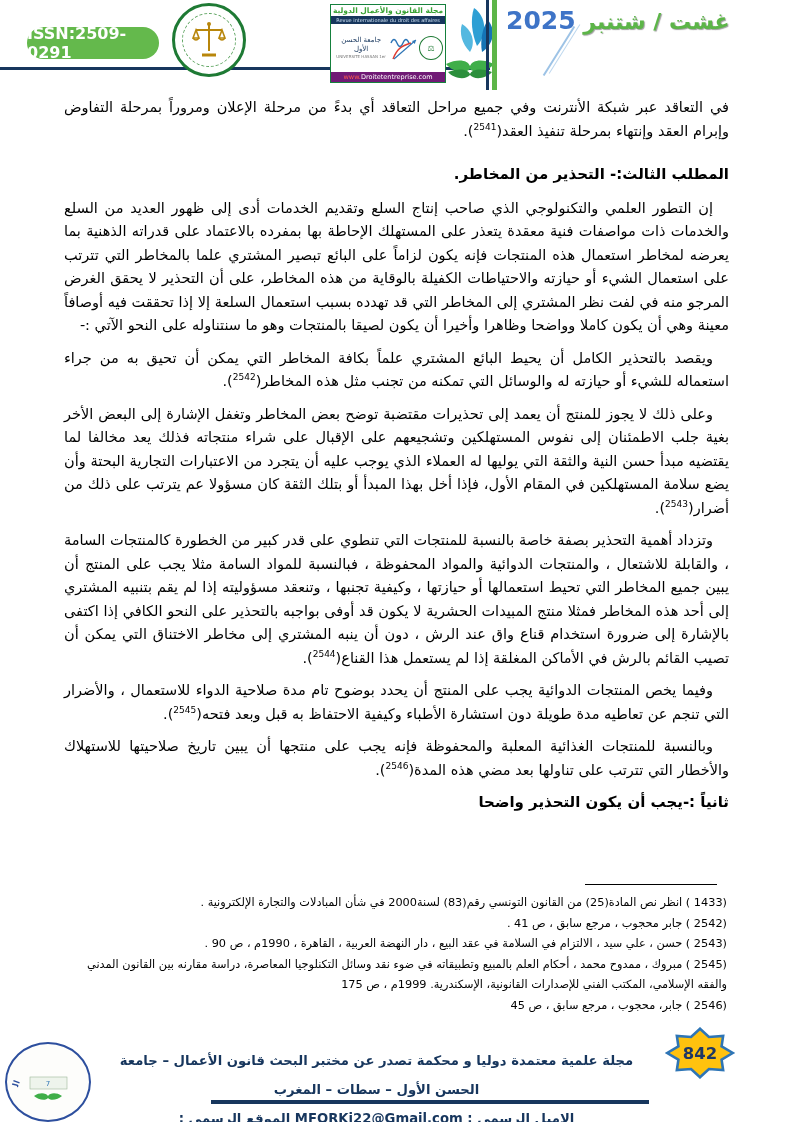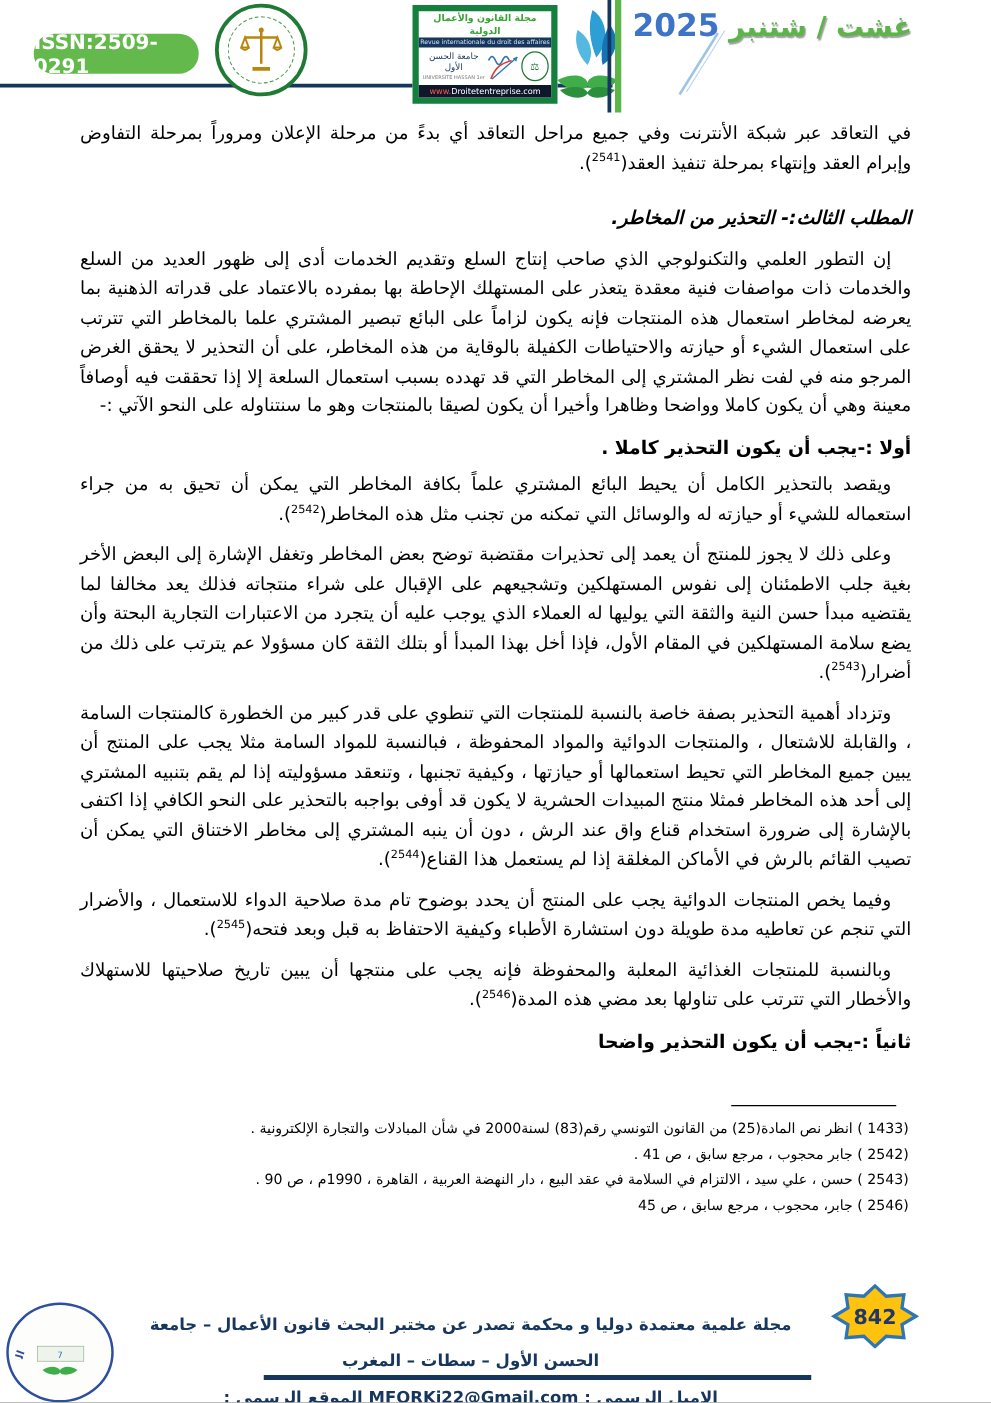--- a/index.html
+++ b/index.html
@@ -27,29 +27,29 @@
     border:3px solid #1e7a34;background:#fff;box-sizing:border-box;
     display:flex;align-items:center;justify-content:center;
   }
   .lab-logo .inner{
     width:52px;height:52px;border-radius:50%;border:1.5px dashed #57a05a;
     display:flex;align-items:center;justify-content:center;
   }
   
   .jbox{
     position:absolute;left:330px;top:4px;width:116px;height:79px;background:#fff;
-    border:5px solid #15803d;box-sizing:border-box;display:flex;flex-direction:column;
+    border:1px solid #15803d;box-sizing:border-box;display:flex;flex-direction:column;
   }
   .jbox .t-ar{color:#3aa335;font-weight:bold;font-size:7.5px;text-align:center;line-height:10px;padding-top:1px;}
   .jbox .t-fr{background:#17365d;color:#cfe3f5;font-size:5px;text-align:center;line-height:8px;}
   .jbox .mid{flex:1;display:flex;align-items:center;justify-content:space-around;padding:1px 2px;}
   .jbox .univ{text-align:center;}
   .jbox .univ .u-ar{font-size:7px;color:#17365d;line-height:9px;}
   .jbox .univ .u-fr{font-size:4px;color:#777;line-height:6px;}
-  .jbox .b-web{background:#0f172a;color:#fff;font-size:6.5px;text-align:center;line-height:10px;direction:ltr;}
+  .jbox .b-web{background:#701a75;color:#fff;font-size:6.5px;text-align:center;line-height:10px;direction:ltr;}
   .jbox .b-web .www{color:#ff5a4e;}
   .mini-seal{width:22px;height:22px;border-radius:50%;border:1.5px solid #1e7a34;display:flex;align-items:center;justify-content:center;font-size:8px;color:#1e7a34;}
   .bird{position:absolute;left:444px;top:6px;}
   
   .vbar-navy{position:absolute;left:486px;top:0;width:3px;height:90px;background:#17365d;}
   .vbar-green{position:absolute;left:492px;top:0;width:5px;height:90px;background:#5cb548;}
   
   .issue-block{position:absolute;left:500px;top:4px;width:293px;text-align:left;direction:rtl;}
   .issue-line1{font-size:22px;font-weight:bold;color:#5cb548;text-shadow:1px 1px 1px #9e9e9e;
     text-align:left;padding-left:6px;white-space:nowrap;line-height:32px;}
@@ -59,21 +59,21 @@
   .issue-line2 .num{color:#3e74c7;font-size:25px;text-shadow:none;}
   .slash{position:absolute;left:58px;top:18px;width:2px;height:58px;background:#9dc3e6;transform:rotate(32deg);}
   .slash2{position:absolute;left:64px;top:16px;width:1px;height:58px;background:#bdd7ee;transform:rotate(32deg);}
   
   .content{
     position:absolute;top:96px;right:64px;left:64px;
     font-size:14.5px;line-height:23.5px;color:#000;text-align:justify;
   }
   .content p{margin:0 0 9px 0;}
   .content p.indent{text-indent:16px;}
-  .h-main{font-size:15px;font-weight:bold;margin:20px 0 10px 0;font-style:italic;}
+  .h-main{font-size:15px;font-weight:bold;margin:20px 0 10px 0;}
   .h-sub{font-size:15px;font-weight:bold;margin:4px 0 7px 0;}
   sup.fref{font-size:9px;line-height:0;}
   
   .fn-sep{position:absolute;top:884px;right:76px;width:132px;border-top:1.6px solid #000;}
   .footnotes{
     position:absolute;top:893px;right:66px;left:64px;
     font-size:11.3px;line-height:20.5px;color:#000;text-align:right;
   }
   .footnotes .fn{margin:0;}
   
@@ -161,41 +161,41 @@
   </div>
 
   <div class="content">
 
     <p><span>في التعاقد عبر شبكة الأنترنت وفي جميع مراحل التعاقد أي بدءً من مرحلة الإعلان ومروراً بمرحلة التفاوض وإبرام العقد وإنتهاء بمرحلة تنفيذ العقد(</span><sup class="fref">2541</sup><span>).</span></p>
 
     <h3 class="h-main">المطلب الثالث:- التحذير من المخاطر.</h3>
 
     <p class="indent"><span>إن التطور العلمي والتكنولوجي الذي صاحب إنتاج السلع وتقديم الخدمات أدى إلى ظهور العديد من السلع والخدمات ذات مواصفات فنية معقدة يتعذر على المستهلك الإحاطة بها بمفرده بالاعتماد على قدراته الذهنية بما يعرضه لمخاطر استعمال هذه المنتجات فإنه يكون لزاماً على البائع تبصير المشتري علما بالمخاطر التي تترتب على استعمال الشيء أو حيازته والاحتياطات الكفيلة بالوقاية من هذه المخاطر،  على أن التحذير لا يحقق الغرض المرجو منه في لفت نظر المشتري إلى المخاطر التي قد تهدده بسبب استعمال السلعة إلا إذا تحققت فيه أوصافاً معينة وهي أن يكون كاملا وواضحا وظاهرا وأخيرا أن يكون لصيقا بالمنتجات وهو ما سنتناوله على النحو الآتي :-</span></p>
 
-    <h4 class="h-sub">أولا :-يجب أن يكون التحذير كاملا .</h4>
 
     <p class="indent"><span>ويقصد بالتحذير الكامل أن يحيط البائع المشتري علماً بكافة المخاطر التي  يمكن أن تحيق به من جراء استعماله للشيء أو حيازته له والوسائل التي تمكنه من تجنب مثل هذه المخاطر(</span><sup class="fref">2542</sup><span>).</span></p>
 
     <p class="indent"><span>وعلى ذلك لا يجوز للمنتج أن يعمد إلى تحذيرات مقتضبة توضح بعض المخاطر وتغفل الإشارة إلى البعض الأخر بغية جلب الاطمئنان إلى نفوس المستهلكين وتشجيعهم على الإقبال على شراء منتجاته فذلك يعد مخالفا لما يقتضيه مبدأ حسن النية والثقة التي يوليها له العملاء الذي يوجب عليه أن يتجرد من الاعتبارات التجارية البحتة وأن يضع سلامة المستهلكين في المقام الأول، فإذا أخل بهذا المبدأ أو بتلك الثقة كان مسؤولا عم يترتب على ذلك من أضرار(</span><sup class="fref">2543</sup><span>).</span></p>
 
     <p class="indent"><span>وتزداد أهمية التحذير بصفة خاصة بالنسبة للمنتجات التي تنطوي على قدر كبير من الخطورة كالمنتجات السامة ، والقابلة للاشتعال ، والمنتجات الدوائية والمواد المحفوظة ، فبالنسبة للمواد السامة مثلا يجب على المنتج أن يبين جميع المخاطر التي تحيط استعمالها أو حيازتها ، وكيفية تجنبها ، وتنعقد مسؤوليته إذا لم يقم بتنبيه المشتري إلى أحد هذه المخاطر فمثلا منتج المبيدات الحشرية لا يكون قد أوفى بواجبه بالتحذير على النحو الكافي إذا اكتفى بالإشارة إلى ضرورة استخدام قناع واق عند الرش ، دون أن ينبه المشتري إلى مخاطر الاختناق التي يمكن أن تصيب القائم بالرش في الأماكن المغلقة إذا لم يستعمل هذا القناع(</span><sup class="fref">2544</sup><span>).</span></p>
 
     <p class="indent"><span>وفيما يخص المنتجات الدوائية يجب على المنتج أن يحدد بوضوح تام مدة صلاحية الدواء للاستعمال ، والأضرار التي تنجم عن تعاطيه مدة طويلة دون استشارة الأطباء وكيفية الاحتفاظ به قبل وبعد فتحه(</span><sup class="fref">2545</sup><span>).</span></p>
 
     <p class="indent"><span>وبالنسبة للمنتجات الغذائية المعلبة والمحفوظة فإنه يجب على منتجها أن يبين تاريخ صلاحيتها للاستهلاك والأخطار التي تترتب على تناولها بعد مضي هذه المدة(</span><sup class="fref">2546</sup><span>).</span></p>
 
     <h4 class="h-sub">ثانياً :-يجب أن يكون التحذير واضحا</h4>
 
   </div>
 
   <div class="fn-sep"></div>
   <div class="footnotes">
     <div class="fn"><span>(1433 )</span> <span>انظر نص المادة(25) من القانون التونسي رقم(83) لسنة2000 في شأن المبادلات والتجارة الإلكترونية .</span></div>
     <div class="fn"><span>(2542 )</span> <span>جابر محجوب ، مرجع سابق ، ص 41 .</span></div>
     <div class="fn"><span>(2543 )</span> <span>حسن ، علي سيد ، الالتزام في السلامة في عقد البيع ، دار النهضة العربية ، القاهرة ، 1990م ، ص 90 .</span></div>
+    <div class="fn"><span>(2545 )</span> <span>مبروك ، ممدوح محمد ، أحكام العلم بالمبيع وتطبيقاته في ضوء نقد وسائل التكنلوجيا المعاصرة، دراسة مقارنه بين القانون المدني والفقه الإسلامي، المكتب الفني للإصدارات القانونية، الإسكندرية. 1999م ، ص 175</span></div>
     <div class="fn"><span>(2546 )</span> <span>جابر، محجوب  ، مرجع سابق ، ص 45</span></div>
   </div>
 
   <svg class="page-badge" viewBox="0 0 100 60">
     <polygon points="87.8,30 74.9,37.7 76.7,49.8 60.3,48.5 50,58 39.7,48.5 23.3,49.8 25.1,37.7 12.2,30 25.1,22.3 23.3,10.2 39.7,11.5 50,2 60.3,11.5 76.7,10.2 74.9,22.3" fill="#ffc20e" stroke="#2e75b6" stroke-width="3"></polygon>
     <text x="50" y="37" text-anchor="middle" font-size="19" font-weight="bold" fill="#1f3864">842</text>
   </svg>
 
   <div class="stamp">
     <svg width="81" height="75" viewBox="0 0 81 75">

